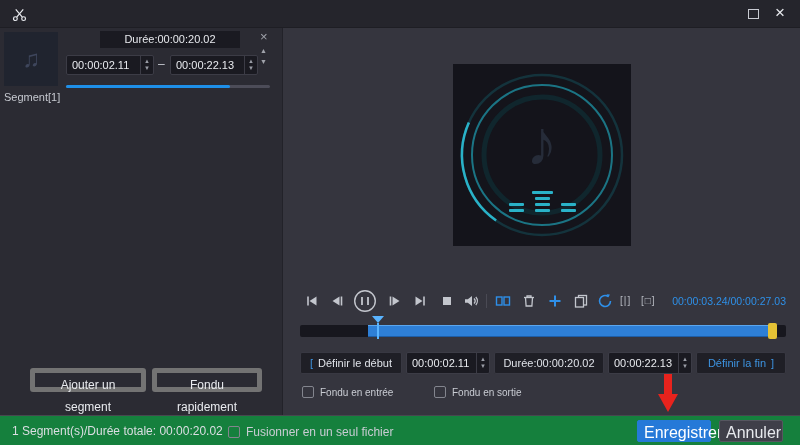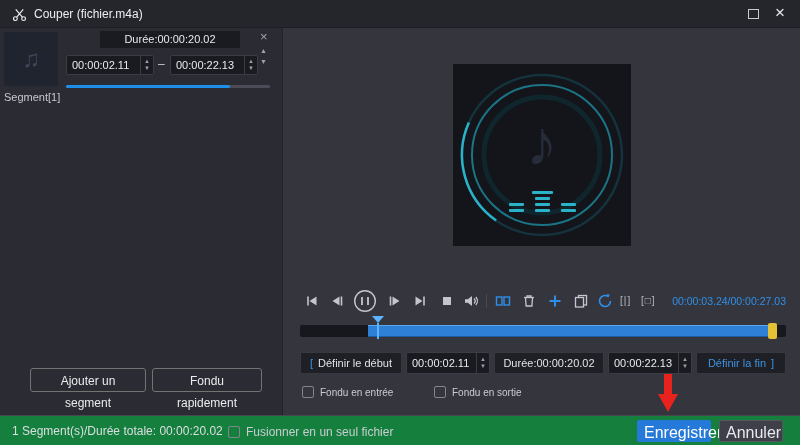--- a/index.html
+++ b/index.html
@@ -33,21 +33,21 @@
           border:1px solid #3c3c46; border-radius:2px; }
   .spin-val { flex:1; color:#e9ebef; font-size:11px; line-height:18px; padding-left:5px; white-space:nowrap; overflow:hidden; }
   .spin-btns { width:13px; border-left:1px solid #3c3c46; display:flex; flex-direction:column;
                align-items:center; justify-content:center; color:#9a9da6; }
   .spin-btns span { font-size:6px; line-height:7px; cursor:pointer; }
   .seg-dash { left:158px; top:29px; font-size:12px; color:#c6c9d0; }
 
   .seg-progress-track { left:66px; top:57px; width:204px; height:3px; background:#4c4c58; border-radius:2px; }
   .seg-progress-fill { left:0; top:0; width:164px; height:3px; background:#1e8fe8; border-radius:2px; }
 
-  .ghost-btn { position:absolute; height:24px; background:transparent; border:1px solid #737373;
+  .ghost-btn { position:absolute; height:24px; background:transparent; border:5px solid #737373;
                border-radius:3px; color:#e9ebef; font-size:12px; text-align:center; line-height:22px; cursor:pointer; }
 
   
   .visual { left:169px; top:36px; width:178px; height:182px; background:#14141b; }
   .note-glyph { left:169px; top:58px; width:178px; text-align:center; font-size:64px;
                 line-height:115px; color:#262c39; }
   .eq { left:169px; top:144px; width:178px; height:40px; display:flex; align-items:flex-end;
         justify-content:center; gap:8px; }
   .eq-col { display:flex; flex-direction:column; align-items:center; gap:3px; }
   .eq i { display:block; width:15px; height:3px; background:#2ab2c8; border-radius:1px; }
@@ -96,21 +96,20 @@
 <div class="app">
 
   <div class="abs titlebar">
     <span class="abs" style="left:12px;top:7px;">
       <svg width="15" height="15" viewBox="0 0 16 16" fill="none" stroke="#e9ebef" stroke-width="1.3">
         <circle cx="3.6" cy="12.4" r="2"></circle>
           <circle cx="12.4" cy="12.4" r="2"></circle>
         <path d="M5 10.8 L12 2.6 M11 10.8 L4 2.6"></path>
       </svg>
     </span>
-    <span class="abs title-text">Couper (fichier.m4a)</span>
     <span class="abs win-max"></span>
     <span class="abs win-close">×</span>
   </div>
 
   <div class="abs left-panel">
 
     <div class="abs thumb">♫</div>
     <span class="abs seg-label">Segment[1]</span>
 
     <div class="abs seg-dur-header">Durée:00:00:20.02</div>

